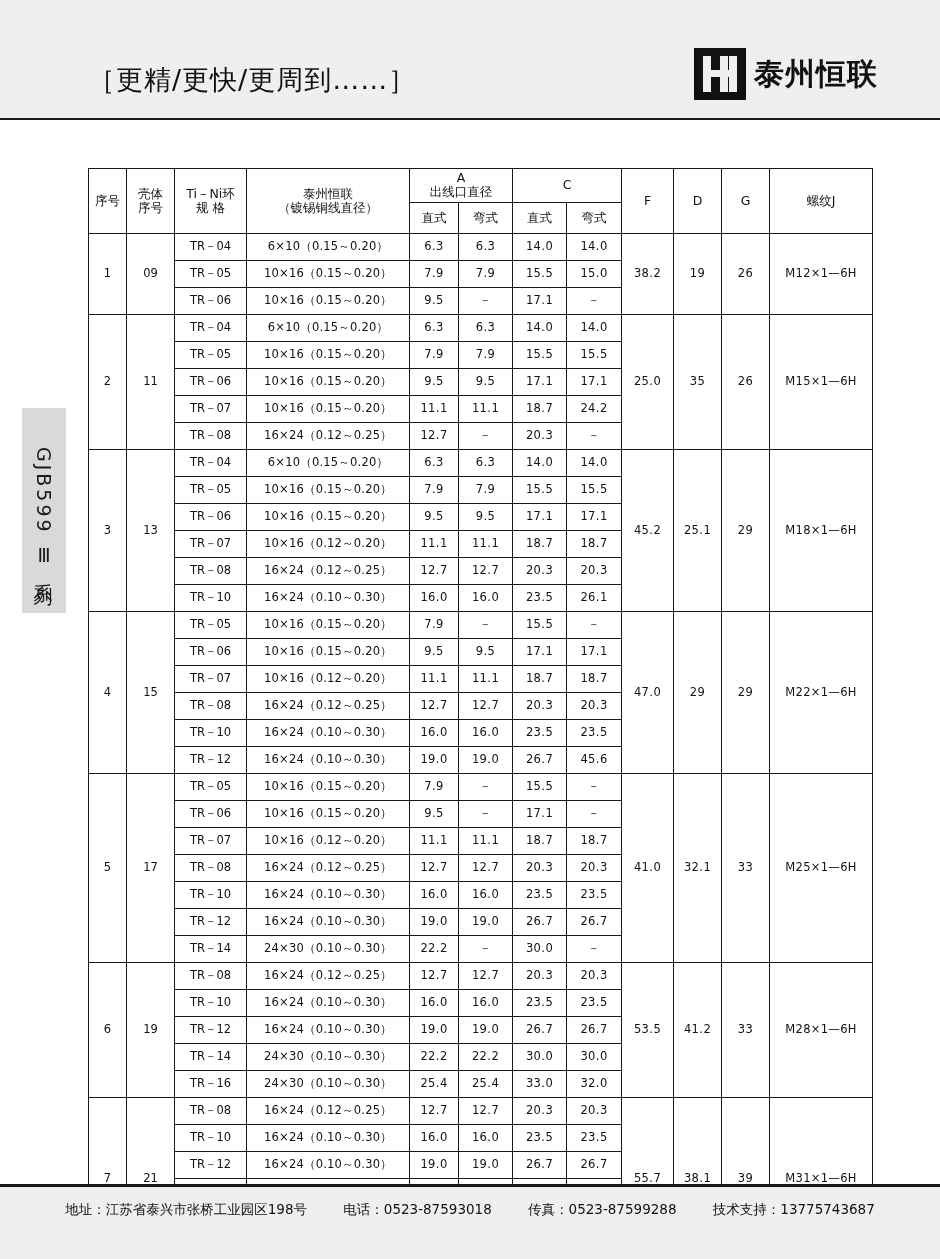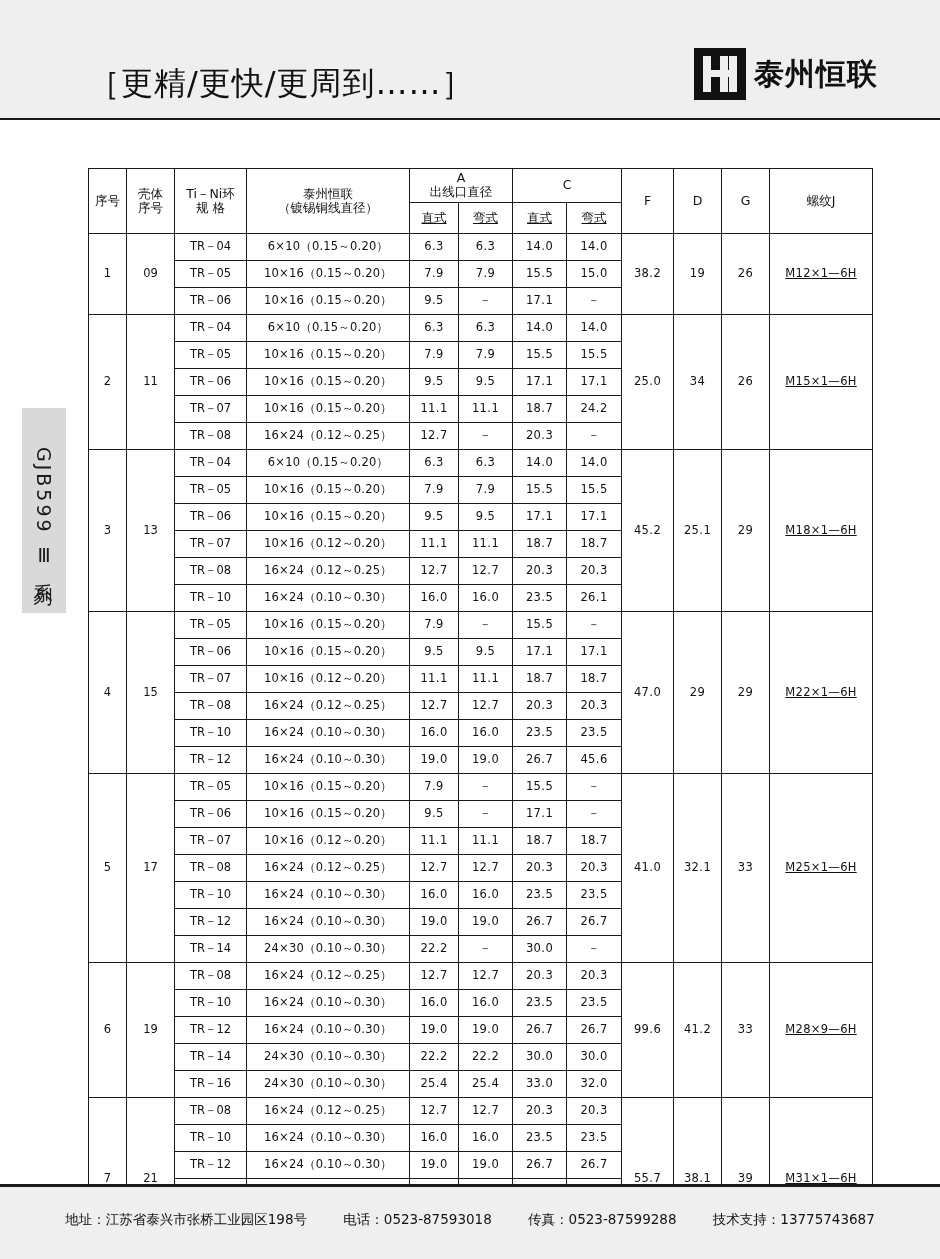--- a/index.html
+++ b/index.html
@@ -20,21 +20,21 @@
   .page-header {
     position: relative;
     height: 118px;
     background: #efefef;
     border-bottom: 2px solid #1a1a1a;
   }
   .header-slogan {
     position: absolute;
     left: 88px;
     top: 62px;
-    font-size: 32px;
+    font-size: 27px;
     letter-spacing: 1px;
     font-family: "DejaVu Sans", sans-serif;
     color: #111;
     white-space: nowrap;
   }
   .logo-block {
     position: absolute;
     right: 62px;
     top: 48px;
     display: flex;
@@ -129,21 +129,20 @@
     line-height: 1.15;
   }
   table.spec thead th {
     font-weight: normal;
     font-size: 12.5px;
     padding: 2px 1px;
   }
   th.hdr-sub {
     font-size: 12.5px;
     height: 24px;
-    text-decoration: underline;
   }
   td.c-idx, td.c-shell {
     font-size: 12.5px;
   }
   td.c-ring {
     font-size: 12px;
     padding-left: 12px;
     text-align: left;
   }
   td.c-mesh {
@@ -152,39 +151,38 @@
     text-align: left;
     letter-spacing: 0.2px;
   }
   td.c-num {
     font-size: 11.5px;
     letter-spacing: 0.4px;
   }
   td.c-thread {
     font-size: 12.5px;
     letter-spacing: 0.3px;
-    text-decoration: underline;
   }
   tr.group-start td {
     border-top: 1.6px solid #1a1a1a;
   }
 
   
   .page-footer {
     position: absolute;
     left: 0;
     bottom: 0;
     width: 940px;
     height: 72px;
     background: #efefef;
     border-top: 3px solid #1a1a1a;
   }
   .footer-line {
     position: absolute;
-    top: 24px;
+    top: 14px;
     left: 0;
     width: 940px;
     text-align: center;
     font-size: 13.5px;
     font-family: "DejaVu Sans", sans-serif;
     color: #111;
   }
   .footer-line span { margin: 0 16px; }
 </style>
 </head>
@@ -286,21 +284,21 @@
         <tr class="group-start">
           <td class="c-idx" rowspan="5">2</td>
           <td class="c-shell" rowspan="5">11</td>
           <td class="c-ring">TR－04</td>
           <td class="c-mesh">6×10（0.15～0.20）</td>
           <td class="c-num">6.3</td>
           <td class="c-num">6.3</td>
           <td class="c-num">14.0</td>
           <td class="c-num">14.0</td>
           <td class="c-num" rowspan="5">25.0</td>
-          <td class="c-num" rowspan="5">34</td>
+          <td class="c-num" rowspan="5">35</td>
           <td class="c-num" rowspan="5">26</td>
           <td class="c-thread" rowspan="5">M15×1—6H</td>
         </tr>
         <tr>
           <td class="c-ring">TR－05</td>
           <td class="c-mesh">10×16（0.15～0.20）</td>
           <td class="c-num">7.9</td>
           <td class="c-num">7.9</td>
           <td class="c-num">15.5</td>
           <td class="c-num">15.5</td>
@@ -501,24 +499,24 @@
         </tr>
         <tr class="group-start">
           <td class="c-idx" rowspan="5">6</td>
           <td class="c-shell" rowspan="5">19</td>
           <td class="c-ring">TR－08</td>
           <td class="c-mesh">16×24（0.12～0.25）</td>
           <td class="c-num">12.7</td>
           <td class="c-num">12.7</td>
           <td class="c-num">20.3</td>
           <td class="c-num">20.3</td>
-          <td class="c-num" rowspan="5">99.6</td>
+          <td class="c-num" rowspan="5">53.5</td>
           <td class="c-num" rowspan="5">41.2</td>
           <td class="c-num" rowspan="5">33</td>
-          <td class="c-thread" rowspan="5">M28×9—6H</td>
+          <td class="c-thread" rowspan="5">M28×1—6H</td>
         </tr>
         <tr>
           <td class="c-ring">TR－10</td>
           <td class="c-mesh">16×24（0.10～0.30）</td>
           <td class="c-num">16.0</td>
           <td class="c-num">16.0</td>
           <td class="c-num">23.5</td>
           <td class="c-num">23.5</td>
         </tr>
         <tr>

